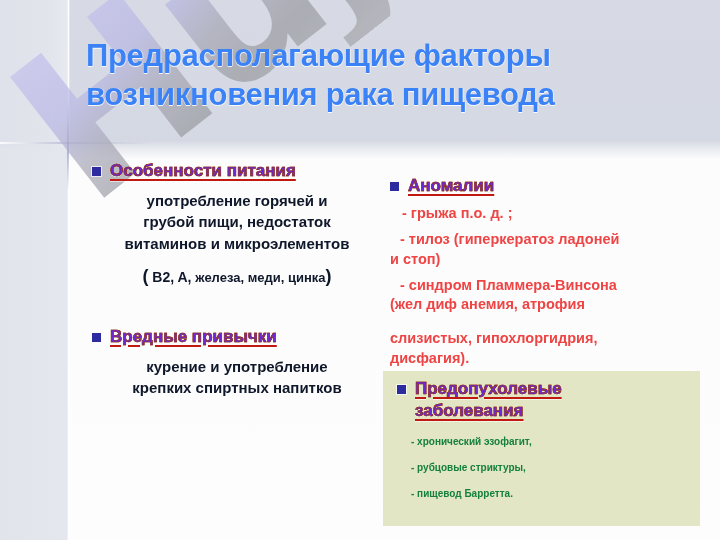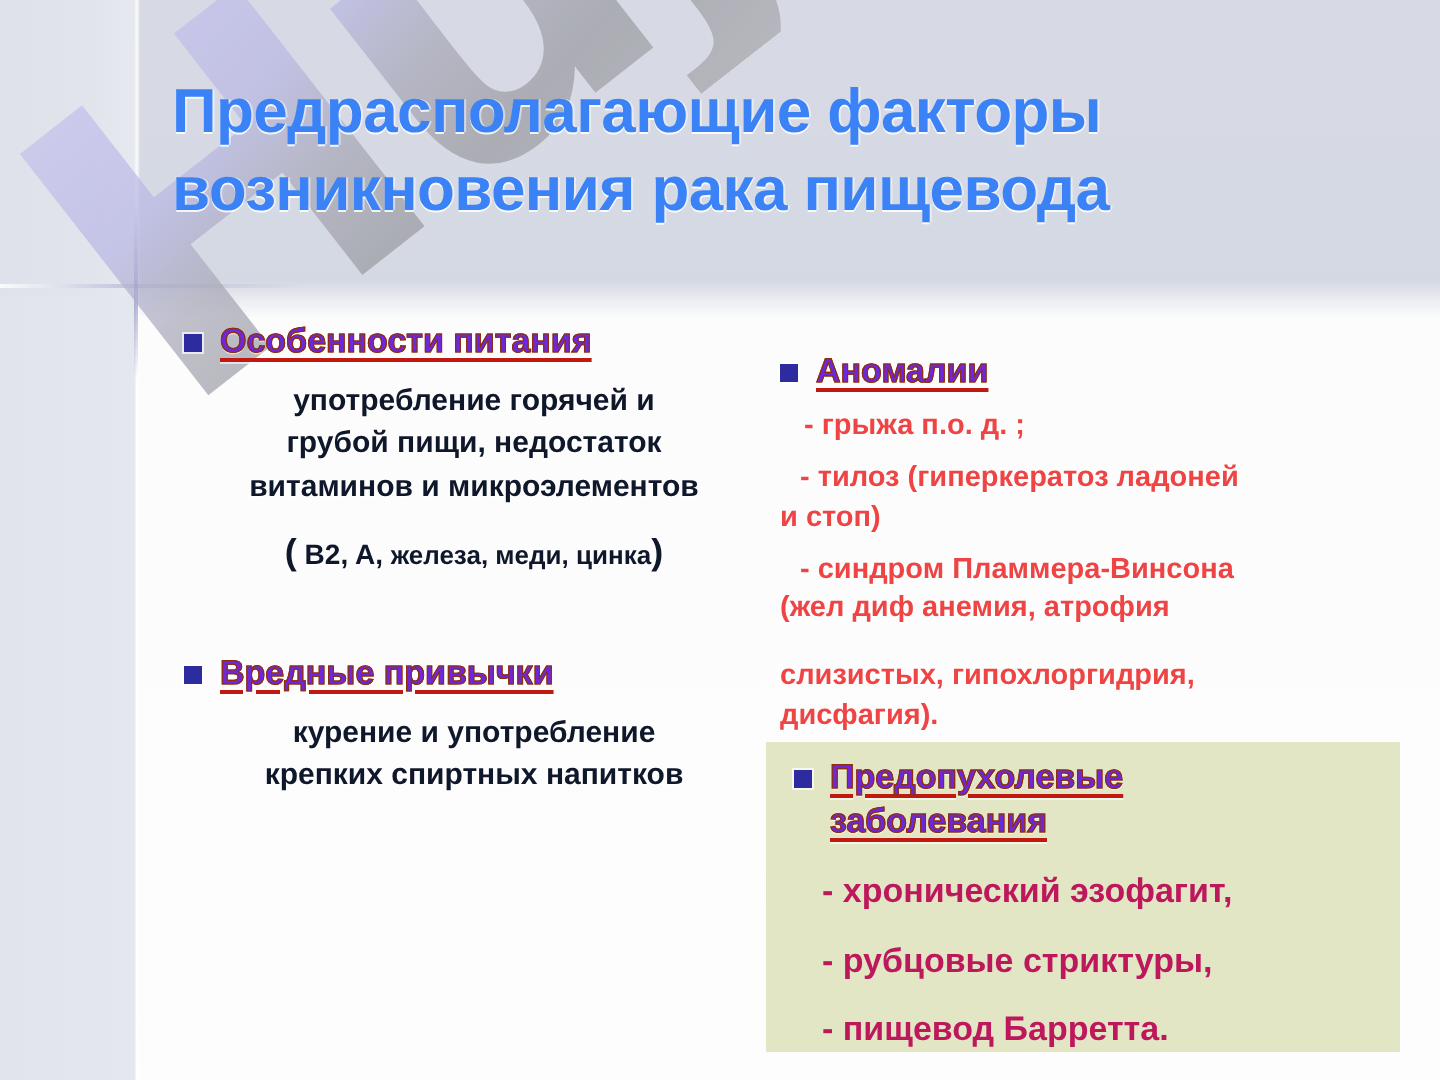--- a/index.html
+++ b/index.html
@@ -193,23 +193,23 @@
     top: 378px;
     width: 295px;
   }
   .olive-inner .head {
     font-size: 17px;
   }
   .olive-list {
     margin-top: 12px;
   }
   .olive-list .oline {
-    font-size: 17px;
-    font-weight: bold;
-    color: #be185d;
+    font-size: 10px;
+    font-weight: bold;
+    color: #15803d;
     line-height: 1.2;
     padding-left: 14px;
     margin-top: 14px;
   }
 </style>
 </head>
 <body>
 
 <div id="slide">
 

